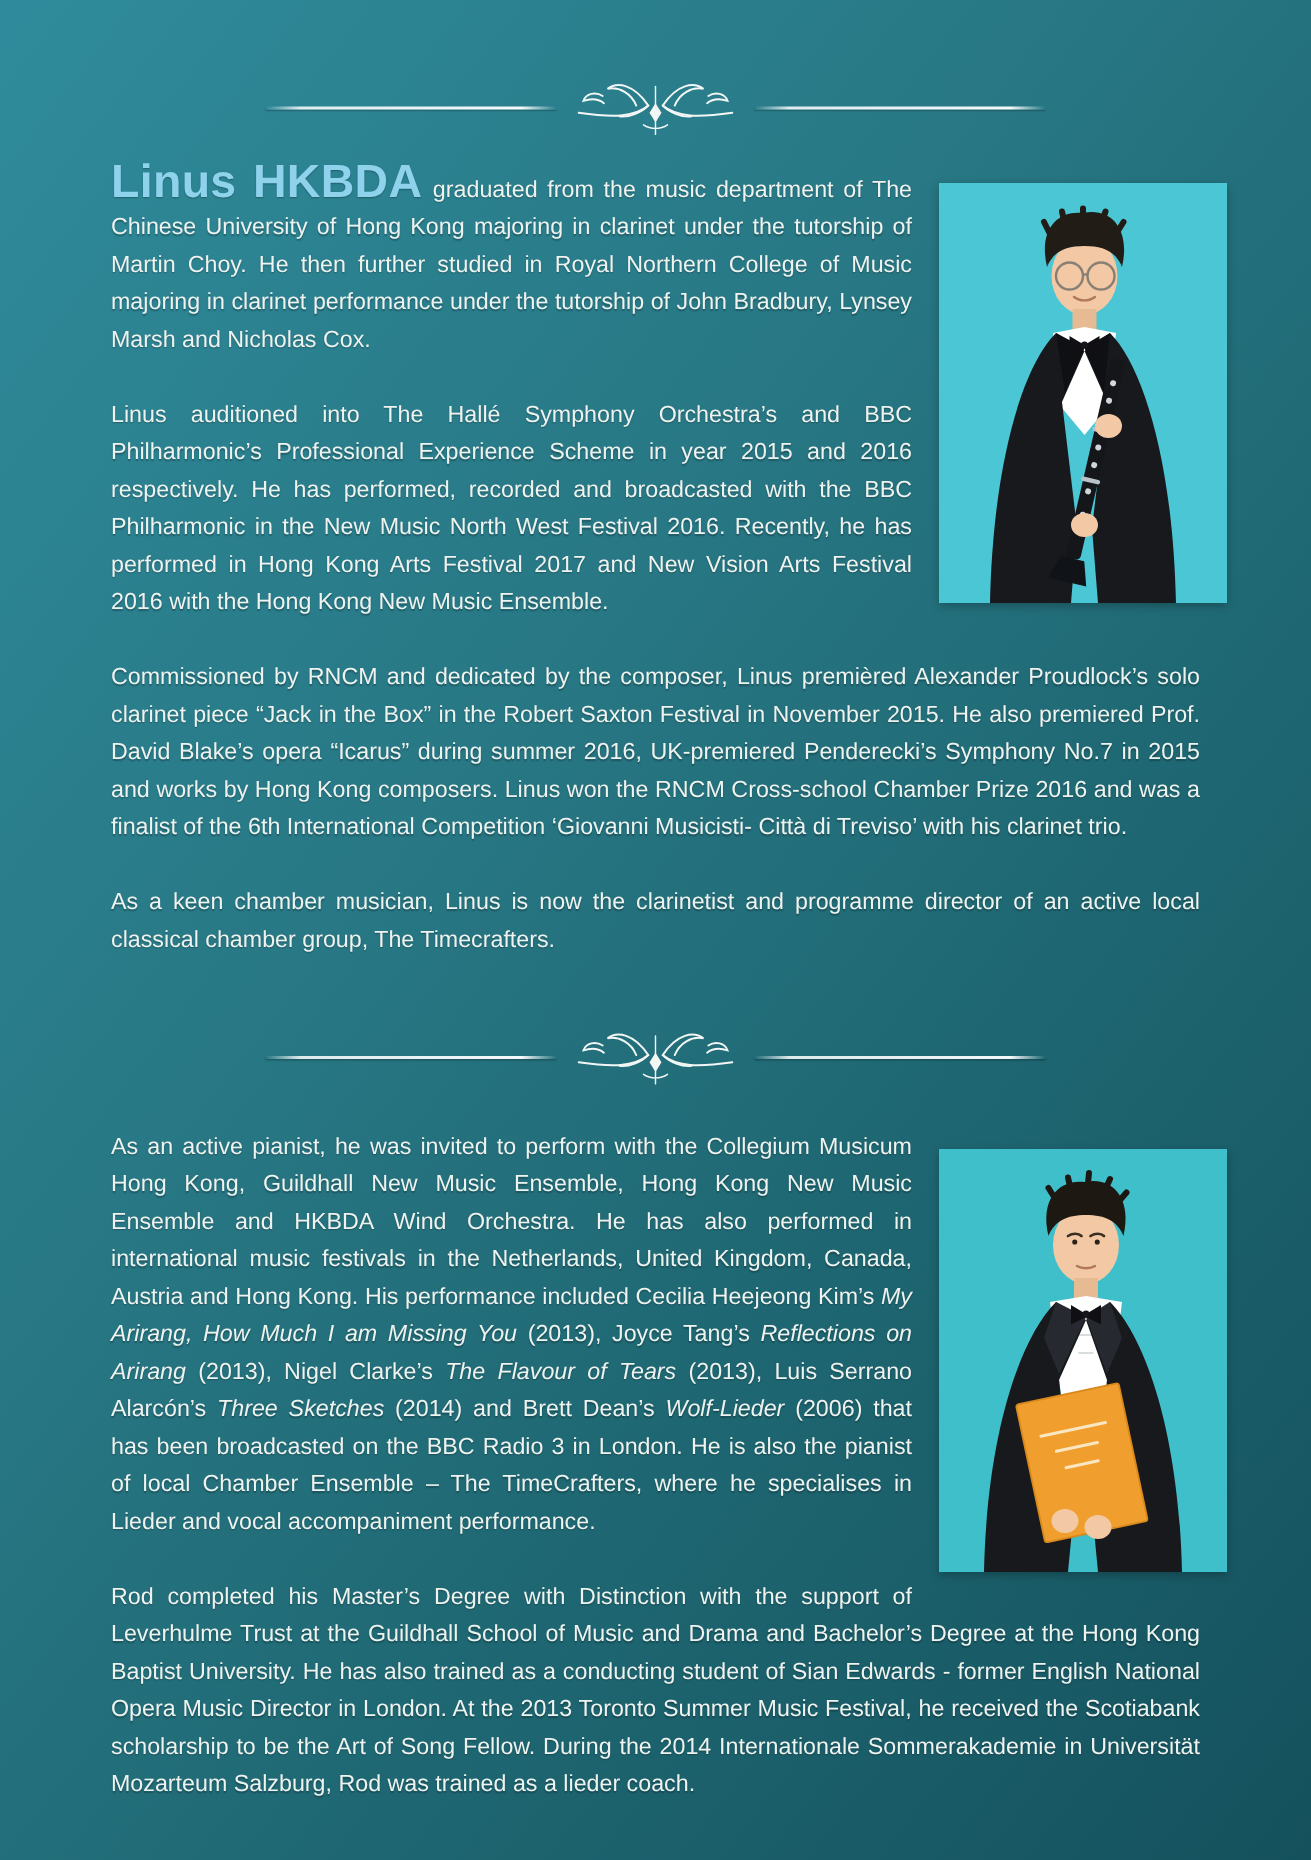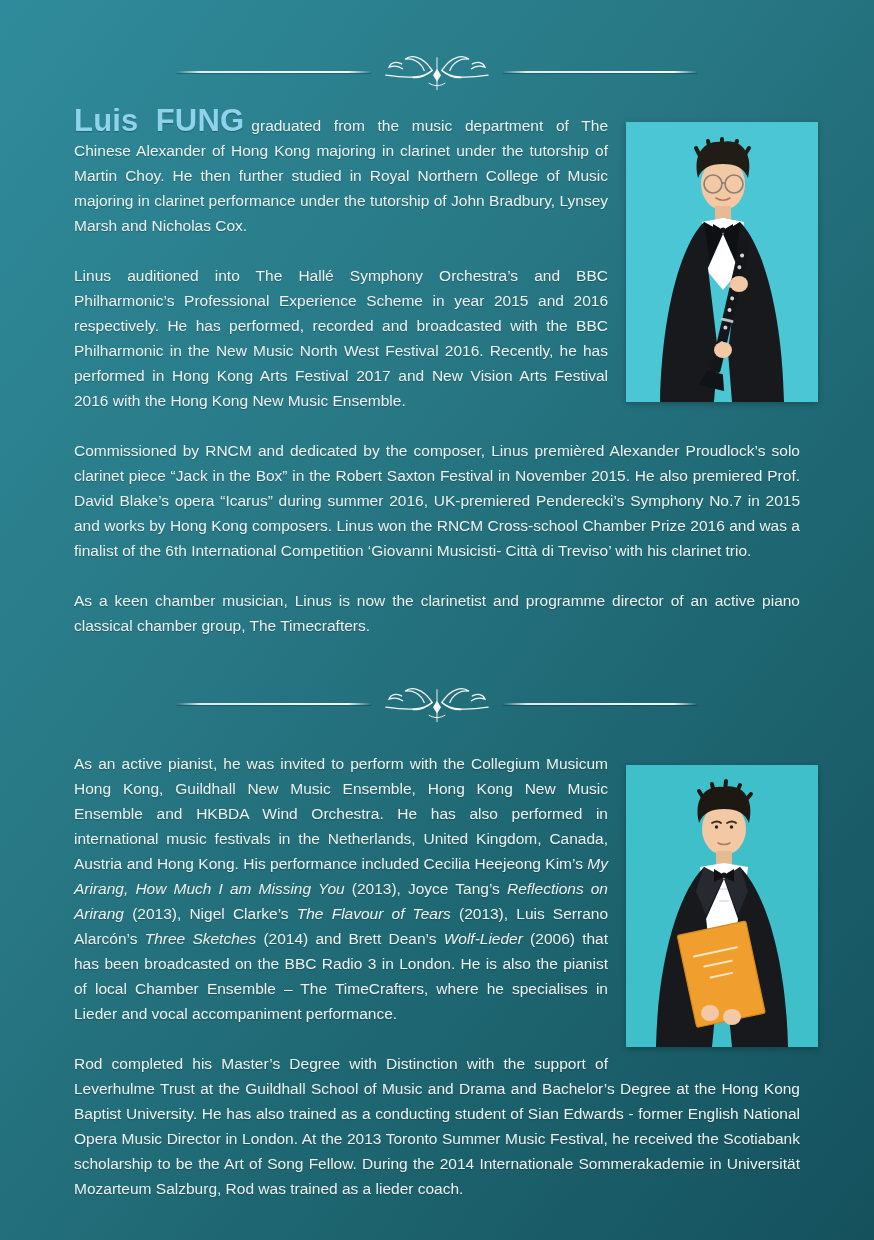--- a/index.html
+++ b/index.html
@@ -132,25 +132,25 @@
             <circle cx="103" cy="222" r="2" fill="#cfd6dc"></circle>
             <rect x="96.5" y="163" width="13" height="3" rx="1.5" fill="#b9c2c9"></rect>
             <rect x="96.5" y="197" width="13" height="3" rx="1.5" fill="#b9c2c9"></rect>
           </g>
 
           <ellipse cx="113" cy="162" rx="9" ry="8" fill="#f2c9a4"></ellipse>
           <ellipse cx="97" cy="228" rx="9" ry="8" fill="#f2c9a4"></ellipse>
         </svg>
       </div>
 
-      <p class="lead"><span class="artist-name">Luis FUNG</span><span>graduated from the music department of The Chinese Alexander of Hong Kong majoring in clarinet under the tutorship of Martin Choy. He then further studied in Royal Northern College of Music majoring in clarinet performance under the tutorship of John Bradbury, Lynsey Marsh and Nicholas Cox.</span></p>
+      <p class="lead"><span class="artist-name">Linus HKBDA</span><span>graduated from the music department of The Chinese University of Hong Kong majoring in clarinet under the tutorship of Martin Choy. He then further studied in Royal Northern College of Music majoring in clarinet performance under the tutorship of John Bradbury, Lynsey Marsh and Nicholas Cox.</span></p>
 
       <p>Linus auditioned into The Hallé Symphony Orchestra’s and BBC Philharmonic’s Professional Experience Scheme in year 2015 and 2016 respectively. He has performed, recorded and broadcasted with the BBC Philharmonic in the New Music North West Festival 2016. Recently, he has performed in Hong Kong Arts Festival 2017 and New Vision Arts Festival 2016 with the Hong Kong New Music Ensemble.</p>
       <p>Commissioned by RNCM and dedicated by the composer, Linus premièred Alexander Proudlock’s solo clarinet piece “Jack in the Box” in the Robert Saxton Festival in November 2015. He also premiered Prof. David Blake’s opera “Icarus” during summer 2016, UK-premiered Penderecki’s Symphony No.7 in 2015 and works by Hong Kong composers.  Linus won the RNCM Cross-school Chamber Prize 2016 and was a finalist of the 6th International Competition ‘Giovanni Musicisti- Città di Treviso’ with his clarinet trio.</p>
-      <p>As a keen chamber musician, Linus is now the clarinetist and programme director of an active piano classical chamber group, The Timecrafters.</p>
+      <p>As a keen chamber musician, Linus is now the clarinetist and programme director of an active local classical chamber group, The Timecrafters.</p>
     </section>
   </div>
 
   <div class="divider mid">
     <span class="line"></span>
     <svg class="ornament" width="112" height="44" viewBox="0 0 140 52" fill="none" stroke="#f2f7f6" stroke-width="1.6" stroke-linecap="round">
       <g>
         <path d="M6 30 C34 34 52 34 64 24 C52 6 38 4 30 10 C40 8 50 14 54 24"></path>
         <path d="M26 16 C20 12 12 14 10 20 C16 18 22 18 27 22"></path>
         <path d="M64 24 C58 30 48 34 40 33"></path>

